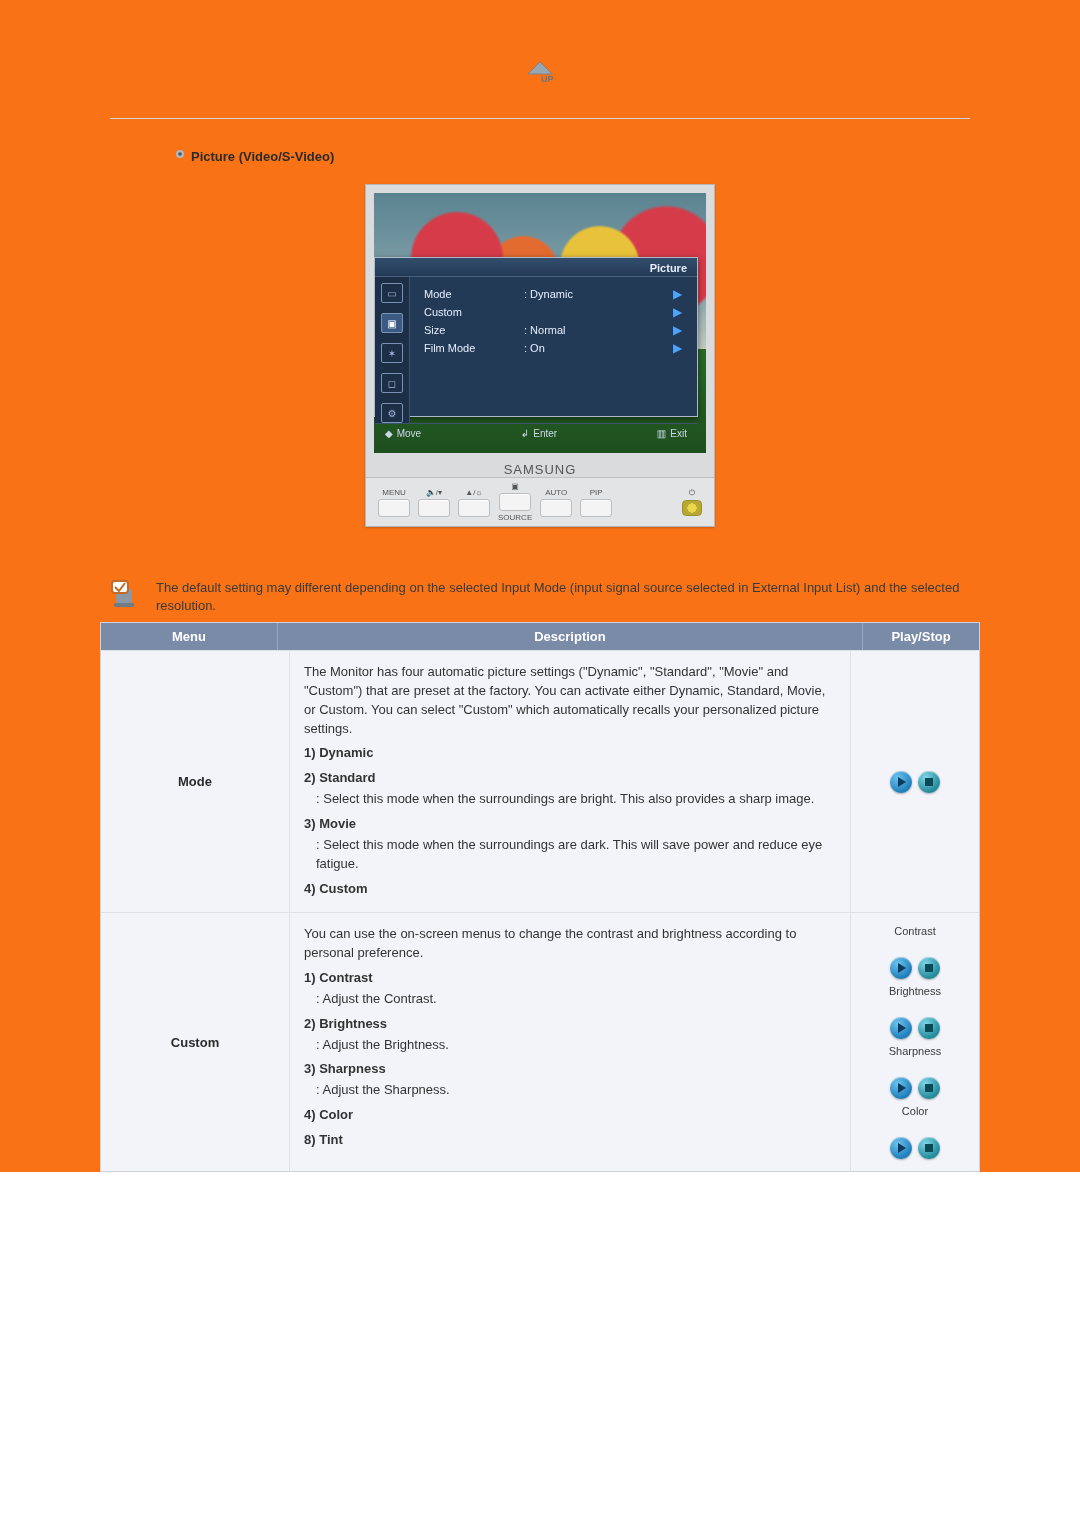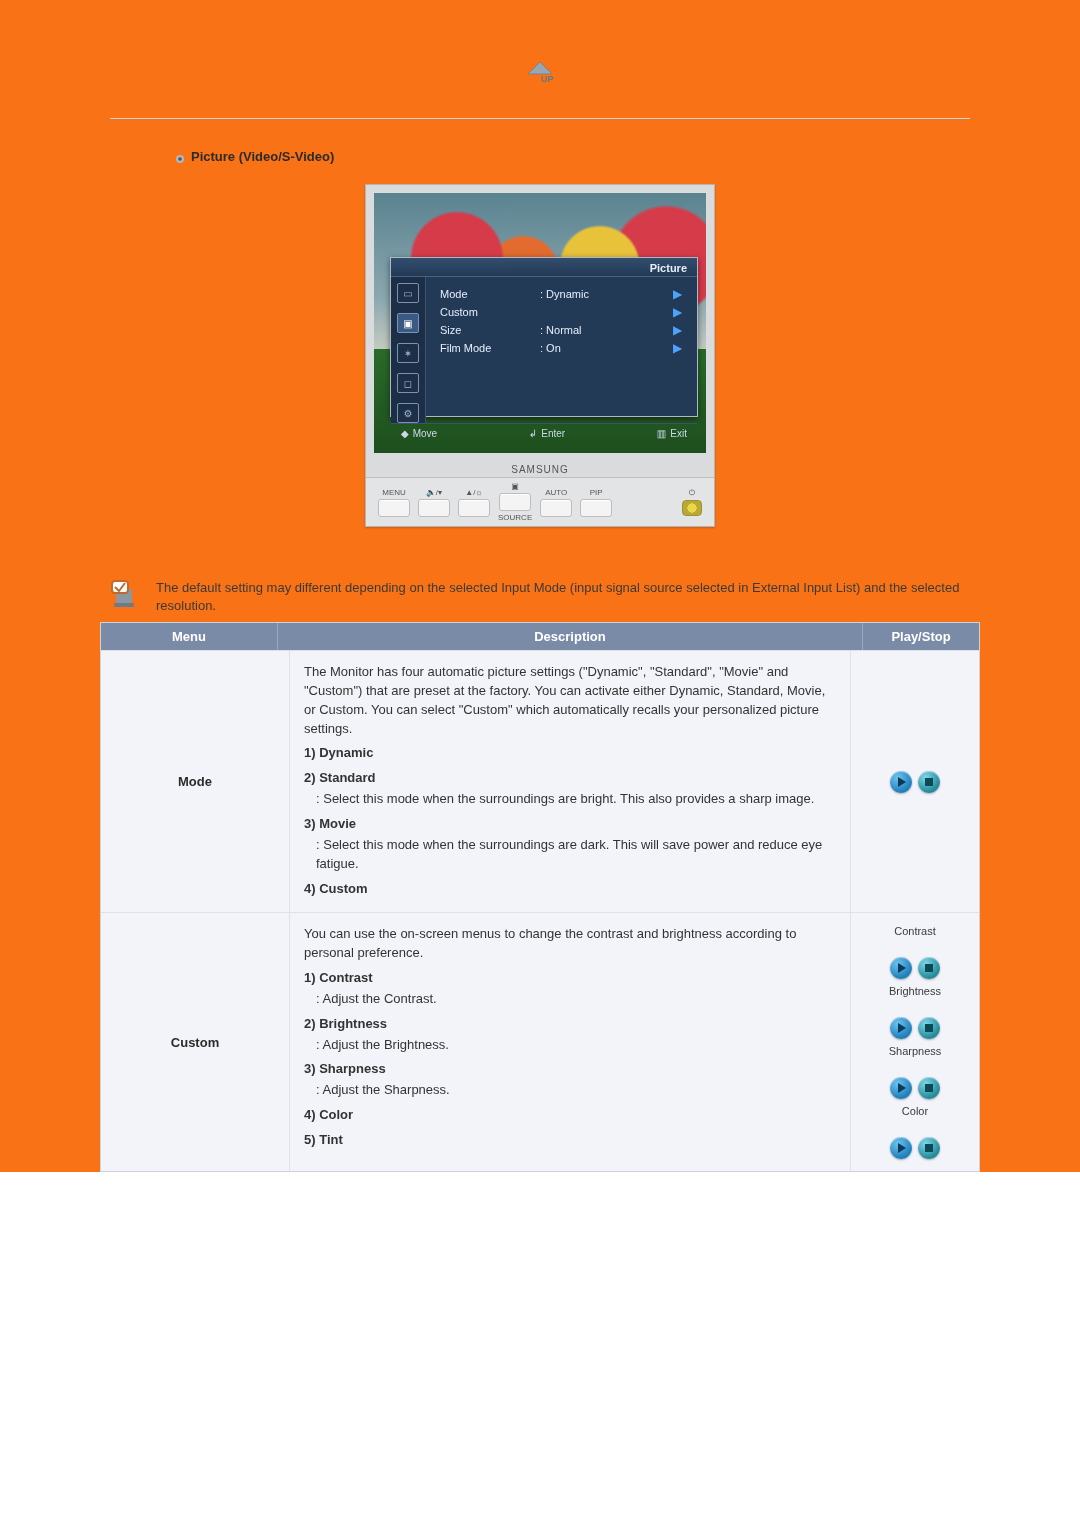--- a/index.html
+++ b/index.html
@@ -28,21 +28,21 @@
     position: relative;
   }
   .up-icon svg { width: 36px; height: 28px; }
   .divider {
     margin: 0 110px 30px 110px;
     border: none;
     border-top: 1px solid #d0d5db;
   }
   .section-title-row {
     display: flex;
-    align-items: flex-end;
+    align-items: flex-start;
     margin-left: 175px;
     margin-bottom: 20px;
     font-weight: bold;
     color: #2b2b2b;
   }
   .bullet-dot {
     width: 10px; height: 10px; margin-right: 6px;
     display: inline-flex; align-items: center; justify-content: center;
   }
   .bullet-dot svg { width: 10px; height: 10px; }
@@ -69,21 +69,21 @@
     background:
       radial-gradient(circle at 25% 25%, #d63b4a 0 14%, transparent 15%),
       radial-gradient(circle at 45% 30%, #e36b2f 0 13%, transparent 14%),
       radial-gradient(circle at 68% 28%, #e8c23a 0 13%, transparent 14%),
       radial-gradient(circle at 88% 26%, #d63b4a 0 15%, transparent 16%),
       linear-gradient(to bottom, rgba(255,255,255,0) 60%, #2a6b2a 60%, #1e4e1e 100%),
       linear-gradient(to bottom, #5a8390 0%, #8aa7af 40%, #c4cbc0 60%);
   }
   .osd {
     position: absolute;
-    left: 16px;
+    left: 0;
     right: 8px;
     top: 64px;
     height: 158px;
     background: #233a56;
     border: 1px solid #aeb9c8;
     color: #e6eefc;
     font-size: 11px;
     box-shadow: 0 2px 6px rgba(0,0,0,0.5);
     display: flex;
     flex-direction: column;
@@ -140,21 +140,21 @@
     font-size: 10px;
     color: #cbd8ea;
   }
   .osd-footer span { display: inline-flex; align-items: center; gap: 4px; }
   .bezel {
     height: 16px;
     display: flex;
     justify-content: center;
     align-items: center;
     color: #555;
-    font-size: 10px;
+    font-size: 13px;
     letter-spacing: 1px;
     background: #d9dbdc;
   }
   .controls {
     height: 48px;
     background: #e3e4e5;
     border-top: 1px solid #c0c0c0;
     display: flex;
     align-items: center;
     gap: 8px;
@@ -432,21 +432,21 @@
         <div class="sub-indent">: Adjust the Contrast.</div>
 
         <div class="sub-item"><span class="sub-bold">2) Brightness</span></div>
         <div class="sub-indent">: Adjust the Brightness.</div>
 
         <div class="sub-item"><span class="sub-bold">3) Sharpness</span></div>
         <div class="sub-indent">: Adjust the Sharpness.</div>
 
         <div class="sub-item"><span class="sub-bold">4) Color</span></div>
 
-        <div class="sub-item"><span class="sub-bold">5) Tint</span></div>
+        <div class="sub-item"><span class="sub-bold">8) Tint</span></div>
       </div>
       <div class="col-play">
         <div class="play-group">
           <span class="lbl">Contrast</span>
           <div class="play-pair">
             <span class="play-btn"></span>
             <span class="stop-btn"></span>
           </div>
         </div>
         <div class="play-group">

